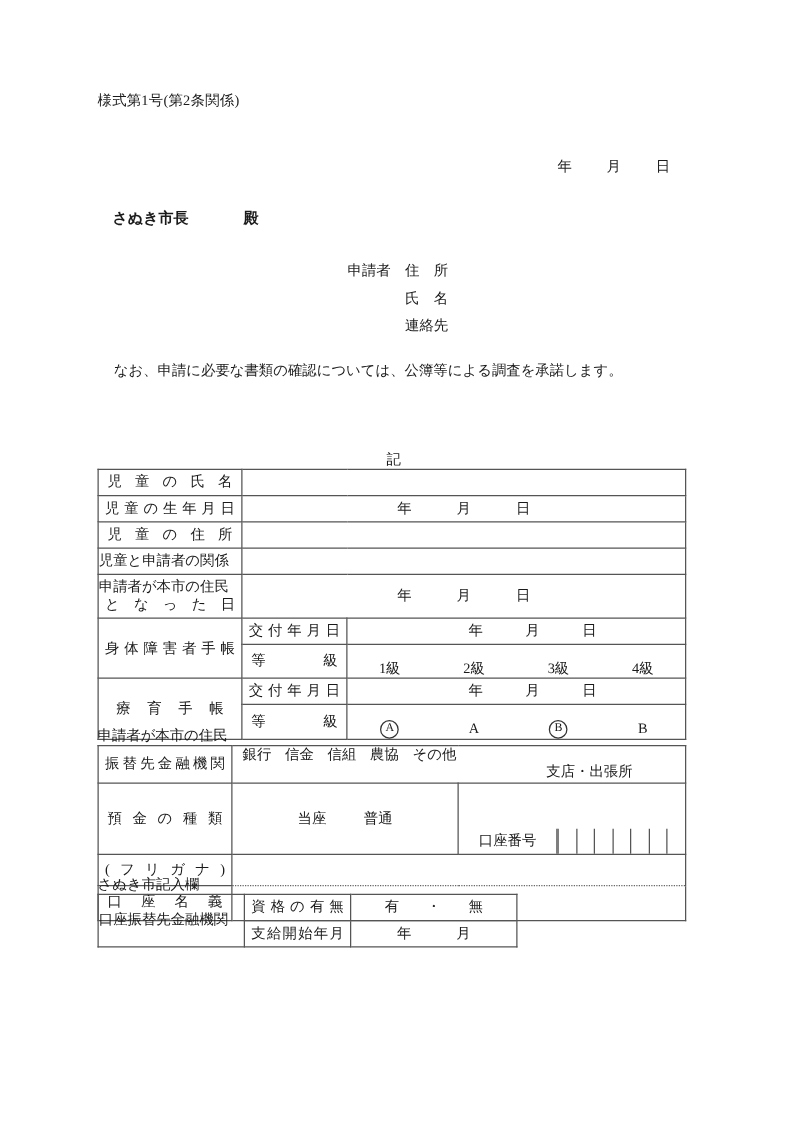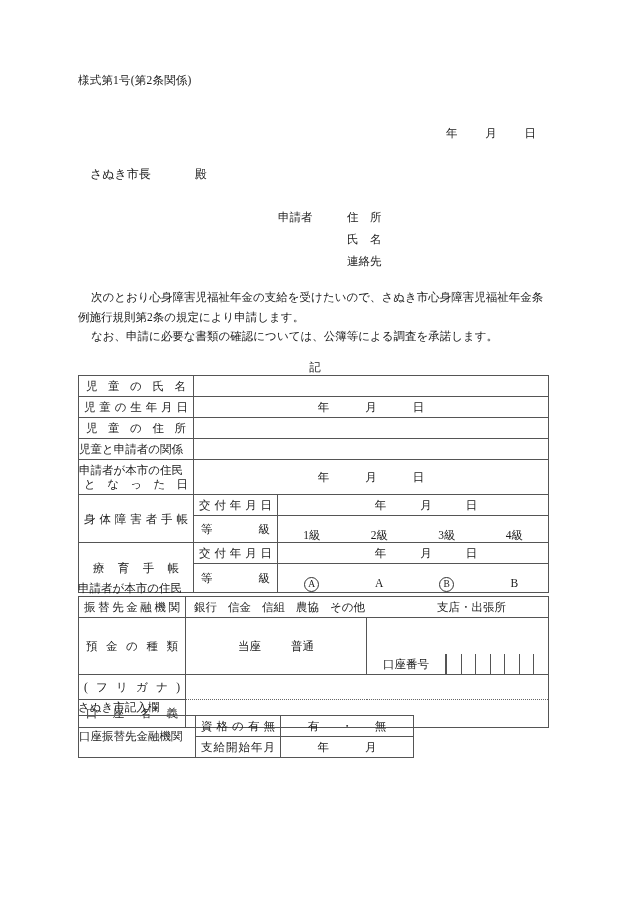--- a/index.html
+++ b/index.html
@@ -45,33 +45,34 @@
     width: 90px;
     display: flex;
     justify-content: space-between;
     font-size: 11.5px;
   }
   .addressee {
     position: absolute;
     left: 90px; top: 166px;
     font-size: 12px;
     white-space: nowrap;
+    font-weight: bold;
   }
   .addressee .sep { display: inline-block; width: 44px; }
 
   
   .applicant {
     position: absolute;
     left: 278px; top: 206px;
     font-size: 11.5px;
     line-height: 22px;
   }
   .applicant .row { white-space: nowrap; height: 22px; }
   .applicant .lead { display: inline-block; width: 46px; }
-  .applicant .fld  { display: inline-block; width: 54px; margin-left: 23px; }
+  .applicant .fld  { display: inline-block; width: 54px; }
 
   
   .body-text {
     position: absolute;
     left: 78px; top: 288px;
     width: 472px;
     font-size: 11.5px;
     line-height: 19.5px;
   }
   .body-text p { margin: 0; }
@@ -160,20 +161,21 @@
     white-space: nowrap;
   }
   #bank-caption { left: 78px; top: 581px; }
   #bank-table { left: 78px; top: 596px; width: 470px; }
 
   .bank-inst {
     display: flex;
     align-items: flex-start;
     padding: 0 8px;
     white-space: nowrap;
+    flex-direction: column;
   }
   .bank-inst .kinds { display: flex; gap: 11px; }
   .bank-inst .branch { margin-left: auto; padding-right: 34px; }
 
   .deposit-kinds {
     display: flex;
     justify-content: center;
     gap: 30px;
     white-space: nowrap;
   }
@@ -221,21 +223,20 @@
     </div>
     <div class="row">
       <span class="lead"></span><span class="fld">氏　名</span>
     </div>
     <div class="row">
       <span class="lead"></span><span class="fld">連絡先</span>
     </div>
   </div>
 
   <div class="body-text">
-    <p class="ind">次のとおり心身障害児福祉年金の支給を受けたいので、さぬき市心身障害児福祉年金条例施行規則第2条の規定により申請します。</p>
     <p class="ind">なお、申請に必要な書類の確認については、公簿等による調査を承諾します。</p>
   </div>
   <div class="kiji">記</div>
 
   <table class="frm" id="main-table">
     <colgroup>
       <col style="width:115px">
       <col style="width:84px">
       <col style="width:271px">
     </colgroup>

